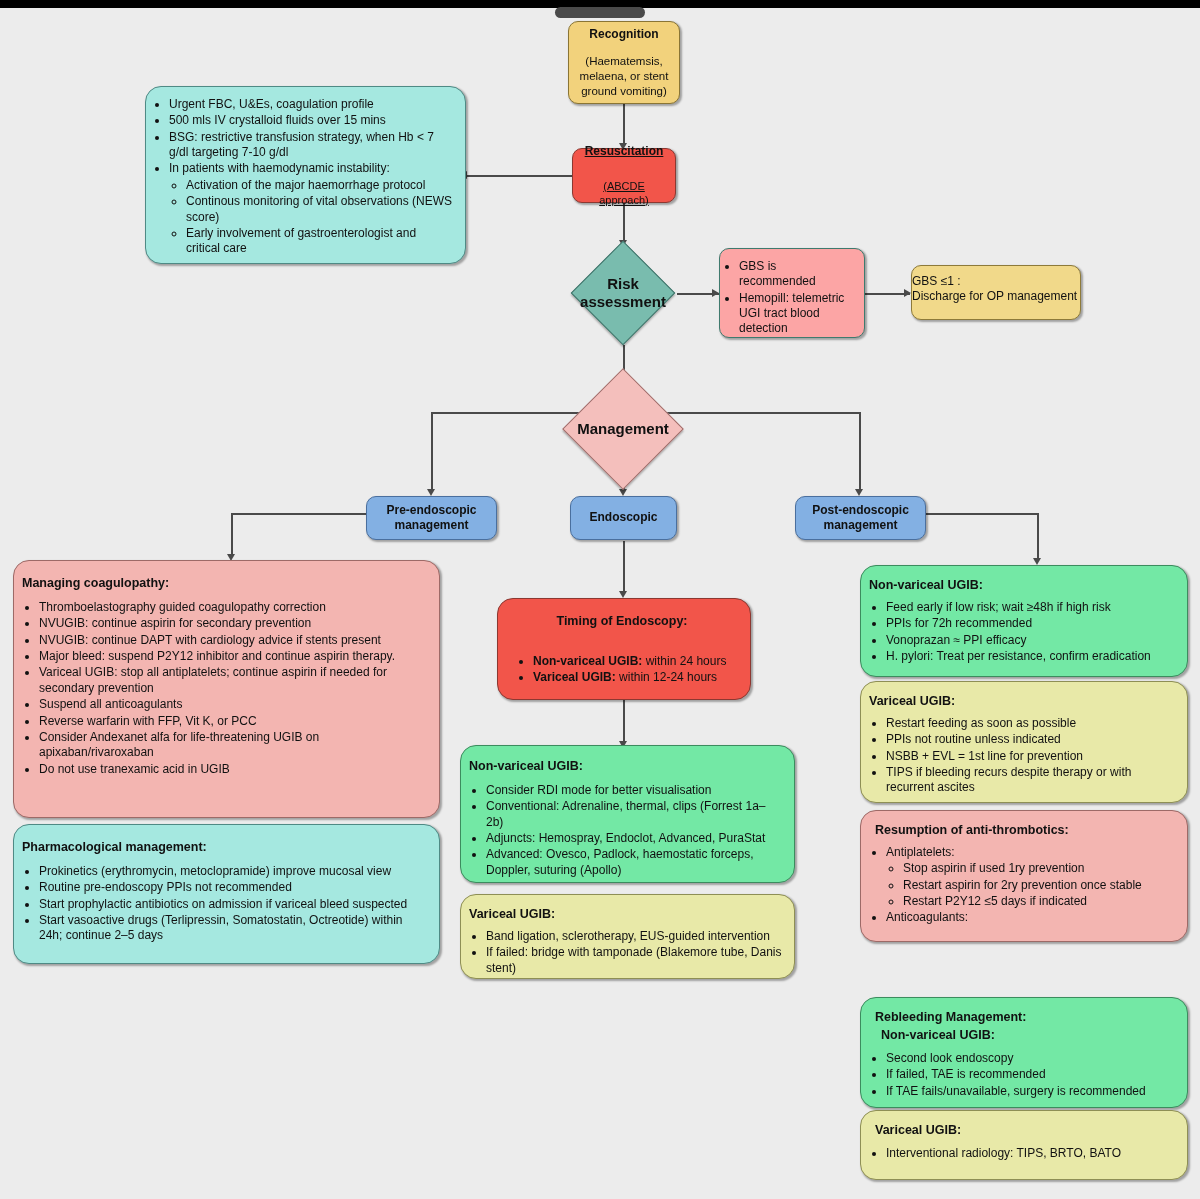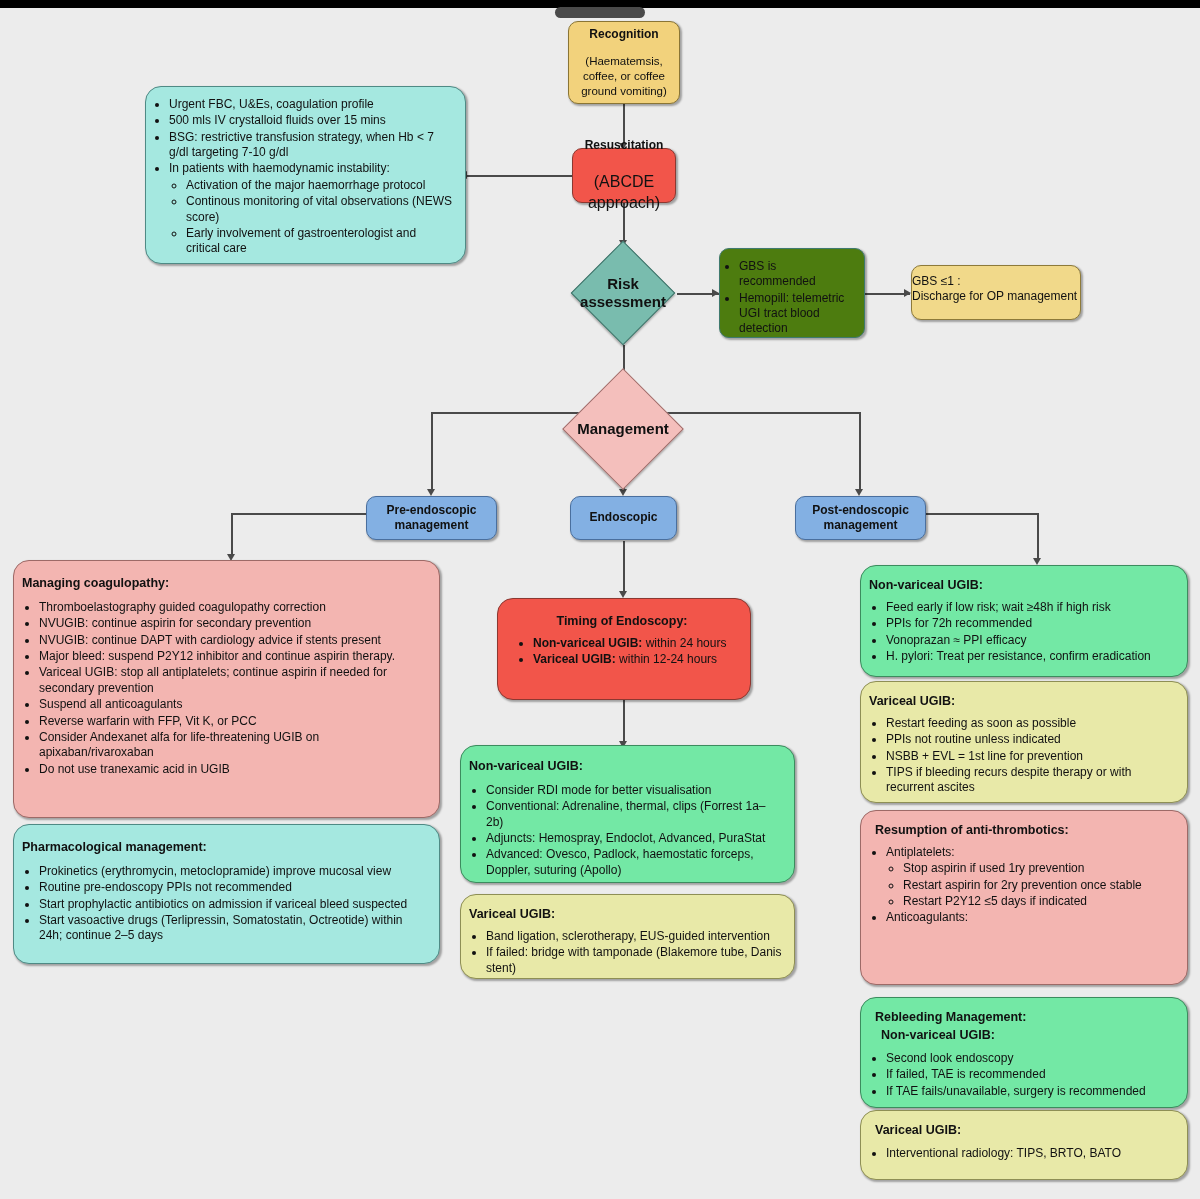--- a/index.html
+++ b/index.html
@@ -44,21 +44,21 @@
     display: flex;
     align-items: center;
     justify-content: center;
     text-align: center;
   }
 
   
   .c-yellow  { background: #f2d27c; border-color: #8a7535; gap: 12px; }
   .c-red     { background: #f2554a; border-color: #8c3831; }
   .c-cyan    { background: #a5e8e0; border-color: #4f8a85; }
-  .c-teal    { background: #4d7c0f; border-color: #3f7a6e; }
+  .c-teal    { background: #fca5a5; border-color: #3f7a6e; }
   .c-blue    { background: #83b0e3; border-color: #4a6f9e; }
   .c-pinkdk  { background: #f3b5b1; border-color: #9d6a67; }
   .c-green   { background: #73e8a5; border-color: #3c8c5e; }
   .c-khaki   { background: #e8e9a8; border-color: #8e8f55; }
   .c-lyellow { background: #f1d98a; border-color: #8d7a3a; }
 
   .diamond {
     position: absolute;
   }
   .diamond .shape {
@@ -103,21 +103,21 @@
     margin: 0; padding: 0 0 0 17px;
     font-size: 12px;
   }
   ul.bl li { margin: 0 0 1px 0; }
   ul.sub {
     margin: 1px 0 1px 0; padding: 0 0 0 17px;
     list-style-type: circle;
     font-size: 12px;
   }
   b { font-weight: bold; }
-  .hdr-center { text-align: center; font-weight: bold; font-size: 12.5px; margin-bottom: 7px; }
+  .hdr-center { text-align: center; font-weight: bold; font-size: 12.5px; margin-bottom: 25px; }
 </style>
 </head>
 <body>
 
 <div id="canvas">
 
   <div id="topbar"></div>
   <div id="notch"></div>
 
   <div class="ln lnv" style="left:623px; top:104px; height:40px;"></div>
@@ -156,42 +156,42 @@
 
   <div class="ln lnv" style="left:623px; top:700px; height:44px;"></div>
   <div class="arrow arr-down" style="left:619px; top:741px;"></div>
 
   <div class="ln lnh" style="left:925px; top:513px; width:113px;"></div>
   <div class="ln lnv" style="left:1037px; top:513px; height:48px;"></div>
   <div class="arrow arr-down" style="left:1033px; top:558px;"></div>
 
   <div class="node rr c-yellow center" style="left:568px; top:21px; width:112px; height:83px; flex-direction:column; padding:5px 6px;">
     <div style="font-weight:bold; font-size:12px;">Recognition</div>
-    <div style="font-size:11.5px;">(Haematemsis, coffee, or coffee ground vomiting)</div>
+    <div style="font-size:11.5px;">(Haematemsis, melaena, or stent ground vomiting)</div>
   </div>
 
   <div class="node rr-lg c-cyan" style="left:145px; top:86px; width:321px; height:178px; padding:10px 12px 10px 6px;">
     <ul class="bl">
       <li>Urgent FBC, U&amp;Es, coagulation profile</li>
       <li>500 mls IV crystalloid fluids over 15 mins</li>
       <li>BSG: restrictive transfusion strategy, when Hb &lt; 7 g/dl targeting 7-10 g/dl</li>
       <li>
         <span>In patients with haemodynamic instability:</span>
         <ul class="sub">
           <li>Activation of the major haemorrhage protocol</li>
           <li>Continous monitoring of vital observations (NEWS score)</li>
           <li>Early involvement of gastroenterologist and critical care</li>
         </ul>
       </li>
     </ul>
   </div>
 
-  <div class="node rr c-red center" style="left:572px; top:148px; width:104px; height:55px; flex-direction:column; padding:11px 6px;">
+  <div class="node rr c-red center" style="left:572px; top:148px; width:104px; height:55px; flex-direction:column; padding:11px 6px;text-decoration:underline;">
     <div style="font-weight:bold; font-size:12px;">Resuscitation</div>
-    <div style="font-size:16px;margin-top:19px;">(ABCDE approach)</div>
+    <div style="font-size:11px;margin-top:19px;">(ABCDE approach)</div>
   </div>
 
   <div class="diamond d-teal" style="left:586px; top:256px; width:74px; height:74px;">
     <div class="shape"></div>
     <div class="dlabel">Risk assessment</div>
   </div>
 
   <div class="node rr c-teal" style="left:719px; top:248px; width:146px; height:90px; padding:10px 8px 8px 2px;">
     <ul class="bl">
       <li>GBS is recommended</li>
@@ -289,21 +289,21 @@
   <div class="node rr-lg c-khaki" style="left:860px; top:681px; width:328px; height:122px; padding:11px 12px 8px 8px;">
     <div class="ttl" style="margin-bottom:7px;">Variceal UGIB:</div>
     <ul class="bl">
       <li>Restart feeding as soon as possible</li>
       <li>PPIs not routine unless indicated</li>
       <li>NSBB + EVL = 1st line for prevention</li>
       <li>TIPS if bleeding recurs despite therapy or with recurrent ascites</li>
     </ul>
   </div>
 
-  <div class="node rr-lg c-pinkdk" style="left:860px; top:810px; width:328px; height:175px; padding:11px 12px 8px 8px;">
+  <div class="node rr-lg c-pinkdk" style="left:860px; top:810px; width:328px; height:132px; padding:11px 12px 8px 8px;">
     <div class="ttl" style="margin-bottom:7px; padding-left:6px;">Resumption of anti-thrombotics:</div>
     <ul class="bl">
       <li>
         <span>Antiplatelets:</span>
         <ul class="sub">
           <li>Stop aspirin if used 1ry prevention</li>
           <li>Restart aspirin for 2ry prevention once stable</li>
           <li>Restart P2Y12 ≤5 days if indicated</li>
         </ul>
       </li>

